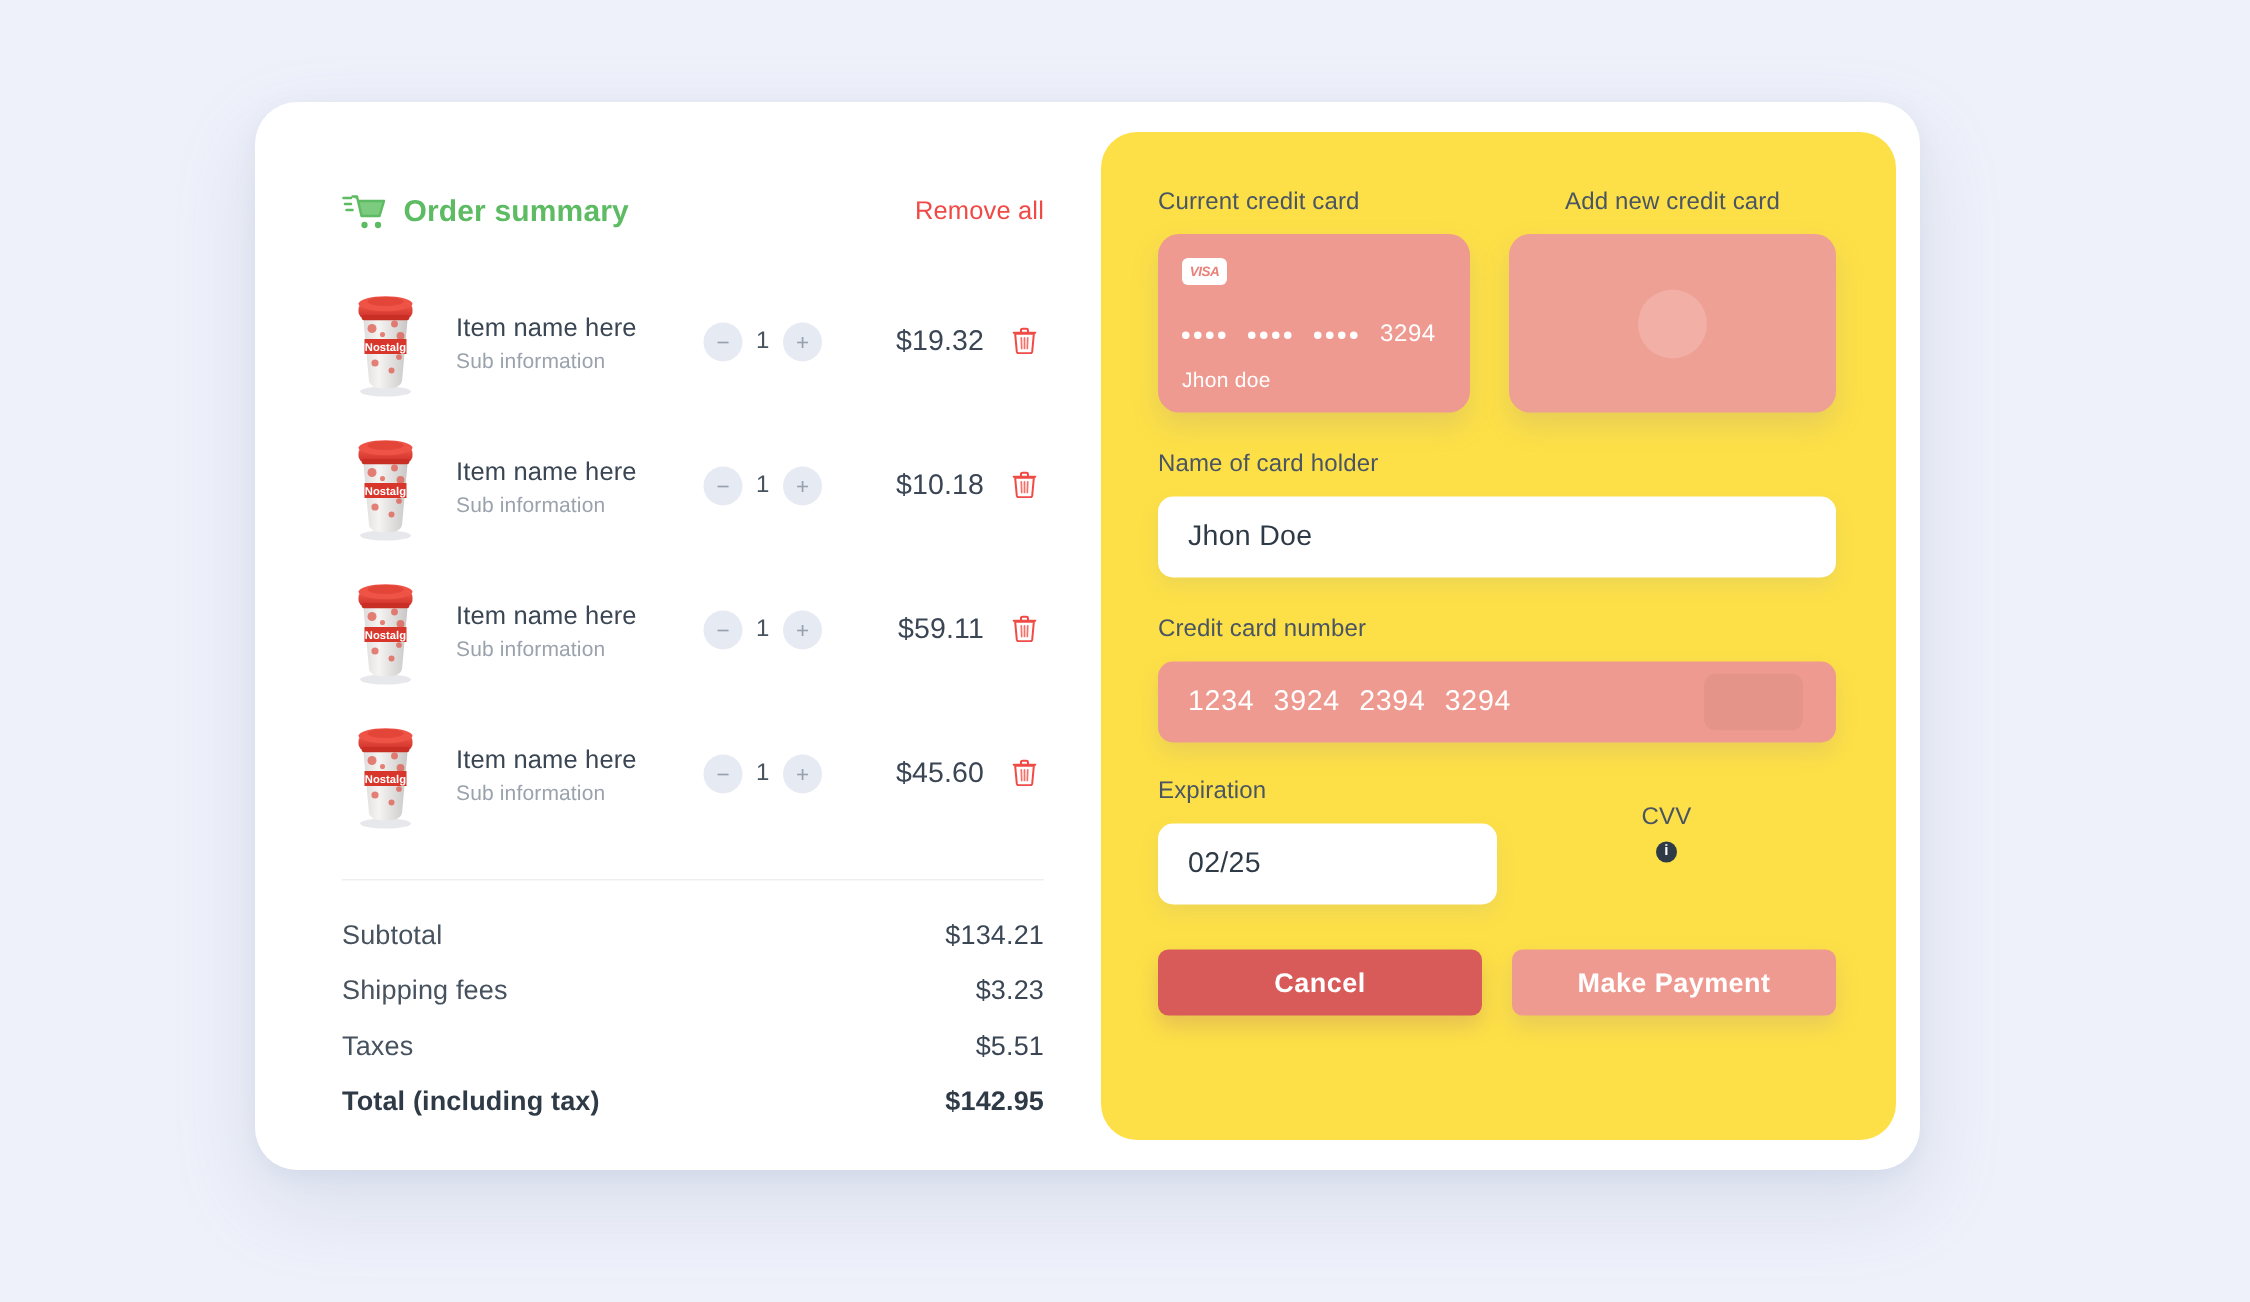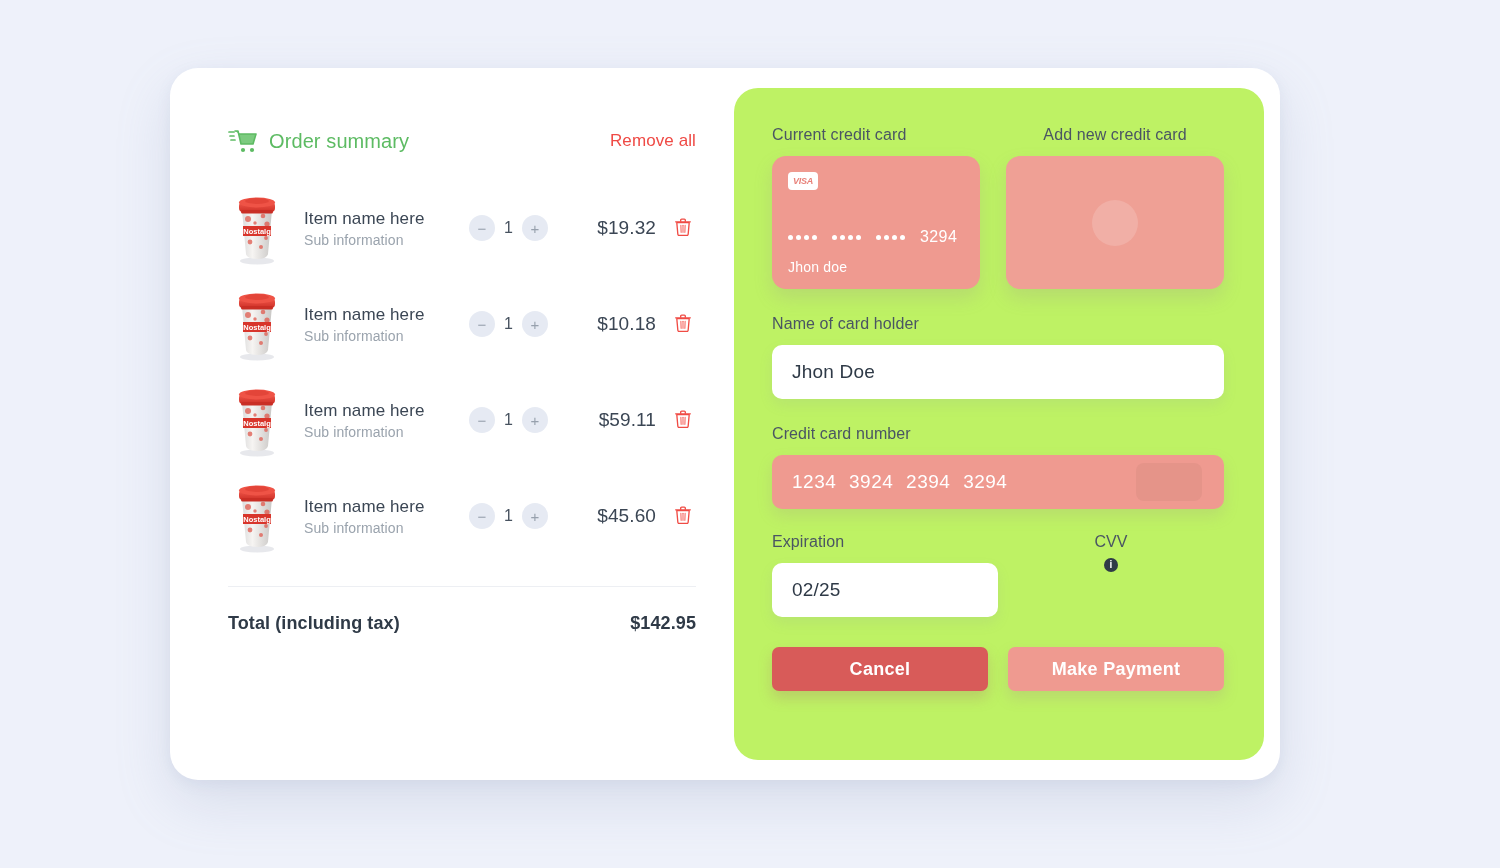--- a/index.html
+++ b/index.html
@@ -37,20 +37,21 @@
     align-items: center;
     justify-content: space-between;
     margin-bottom: 26px;
   }
   .summary-title-wrap { display: flex; align-items: center; gap: 11px; }
   .cart-icon { width: 30px; height: 26px; flex: 0 0 auto; }
   .summary-title {
     font-size: 20px;
     color: #5dbb63;
     letter-spacing: .1px;
+    font-weight: bold;
   }
   .remove-all {
     font-size: 17px;
     color: #ef4a45;
     cursor: pointer;
     letter-spacing: .1px;
   }
 
   .items-list { display: block; }
 
@@ -146,39 +147,39 @@
   .totals-row.grand .totals-value {
     font-weight: bold;
     color: #2f3a47;
     font-size: 18px;
   }
 
   
   #payment-panel {
     width: 530px;
     margin: 20px 16px 20px 0;
-    background: #bef264;
+    background: #fde047;
     border-radius: 24px;
     padding: 38px 40px 0 38px;
   }
 
   .cards-row { display: flex; gap: 26px; }
   .card-col { display: flex; flex-direction: column; }
   .card-col.current { width: 210px; }
   .card-col.addnew { width: 220px; text-align: center; }
 
   .field-label {
     font-size: 16px;
     color: #4a5563;
     margin-bottom: 12px;
     letter-spacing: .1px;
   }
 
   .credit-card {
-    height: 133px;
+    height: 119px;
     border-radius: 14px;
     background: #ef9a90;
     position: relative;
     box-shadow: 0 9px 18px rgba(155,140,150,0.22);
   }
   .credit-card.current { padding: 16px 16px 0 16px; }
 
   .visa-badge {
     width: 30px; height: 18px;
     background: #ffffff;
@@ -259,21 +260,21 @@
     z-index: 2;
   }
   .ccnum-chip {
     position: absolute;
     right: 22px; top: 8px;
     width: 66px; height: 38px;
     border-radius: 8px;
     background: rgba(170,110,100,0.14);
   }
 
-  .two-col { display: flex; gap: 0; margin-top: 24px; }
+  .two-col { display: flex; gap: 0; margin-top: 24px; align-items: center; }
   .two-col .col { flex: 1 1 0; }
 
   .label-with-icon { display: flex; align-items: center; gap: 7px; flex-direction: column; }
   .info-icon {
     width: 14px; height: 14px;
     border-radius: 50%;
     background: #2f3a47;
     color: #ffffff;
     font-size: 10px;
     font-weight: bold;
@@ -552,20 +553,34 @@
       <line x1="9" y1="8" x2="9" y2="16"></line>
       <line x1="11.4" y1="8" x2="11.1" y2="16"></line>
     </g>
   </svg></span>
     </button>
         </div>
       </div>
 
     <div class="divider"></div>
 
+    <div class="totals-block">
+        <div class="totals-row">
+    <span class="totals-label">Subtotal</span>
+    <span class="totals-value">$134.21</span>
+        </div>
+        <div class="totals-row">
+    <span class="totals-label">Shipping fees</span>
+    <span class="totals-value">$3.23</span>
+        </div>
+        <div class="totals-row">
+    <span class="totals-label">Taxes</span>
+    <span class="totals-value">$5.51</span>
+        </div>
+      </div>
 
     <div class="totals-row grand">
       <span class="totals-label">Total (including tax)</span>
       <span class="totals-value">$142.95</span>
     </div>
 
   </section>
 
   <section id="payment-panel">
 

